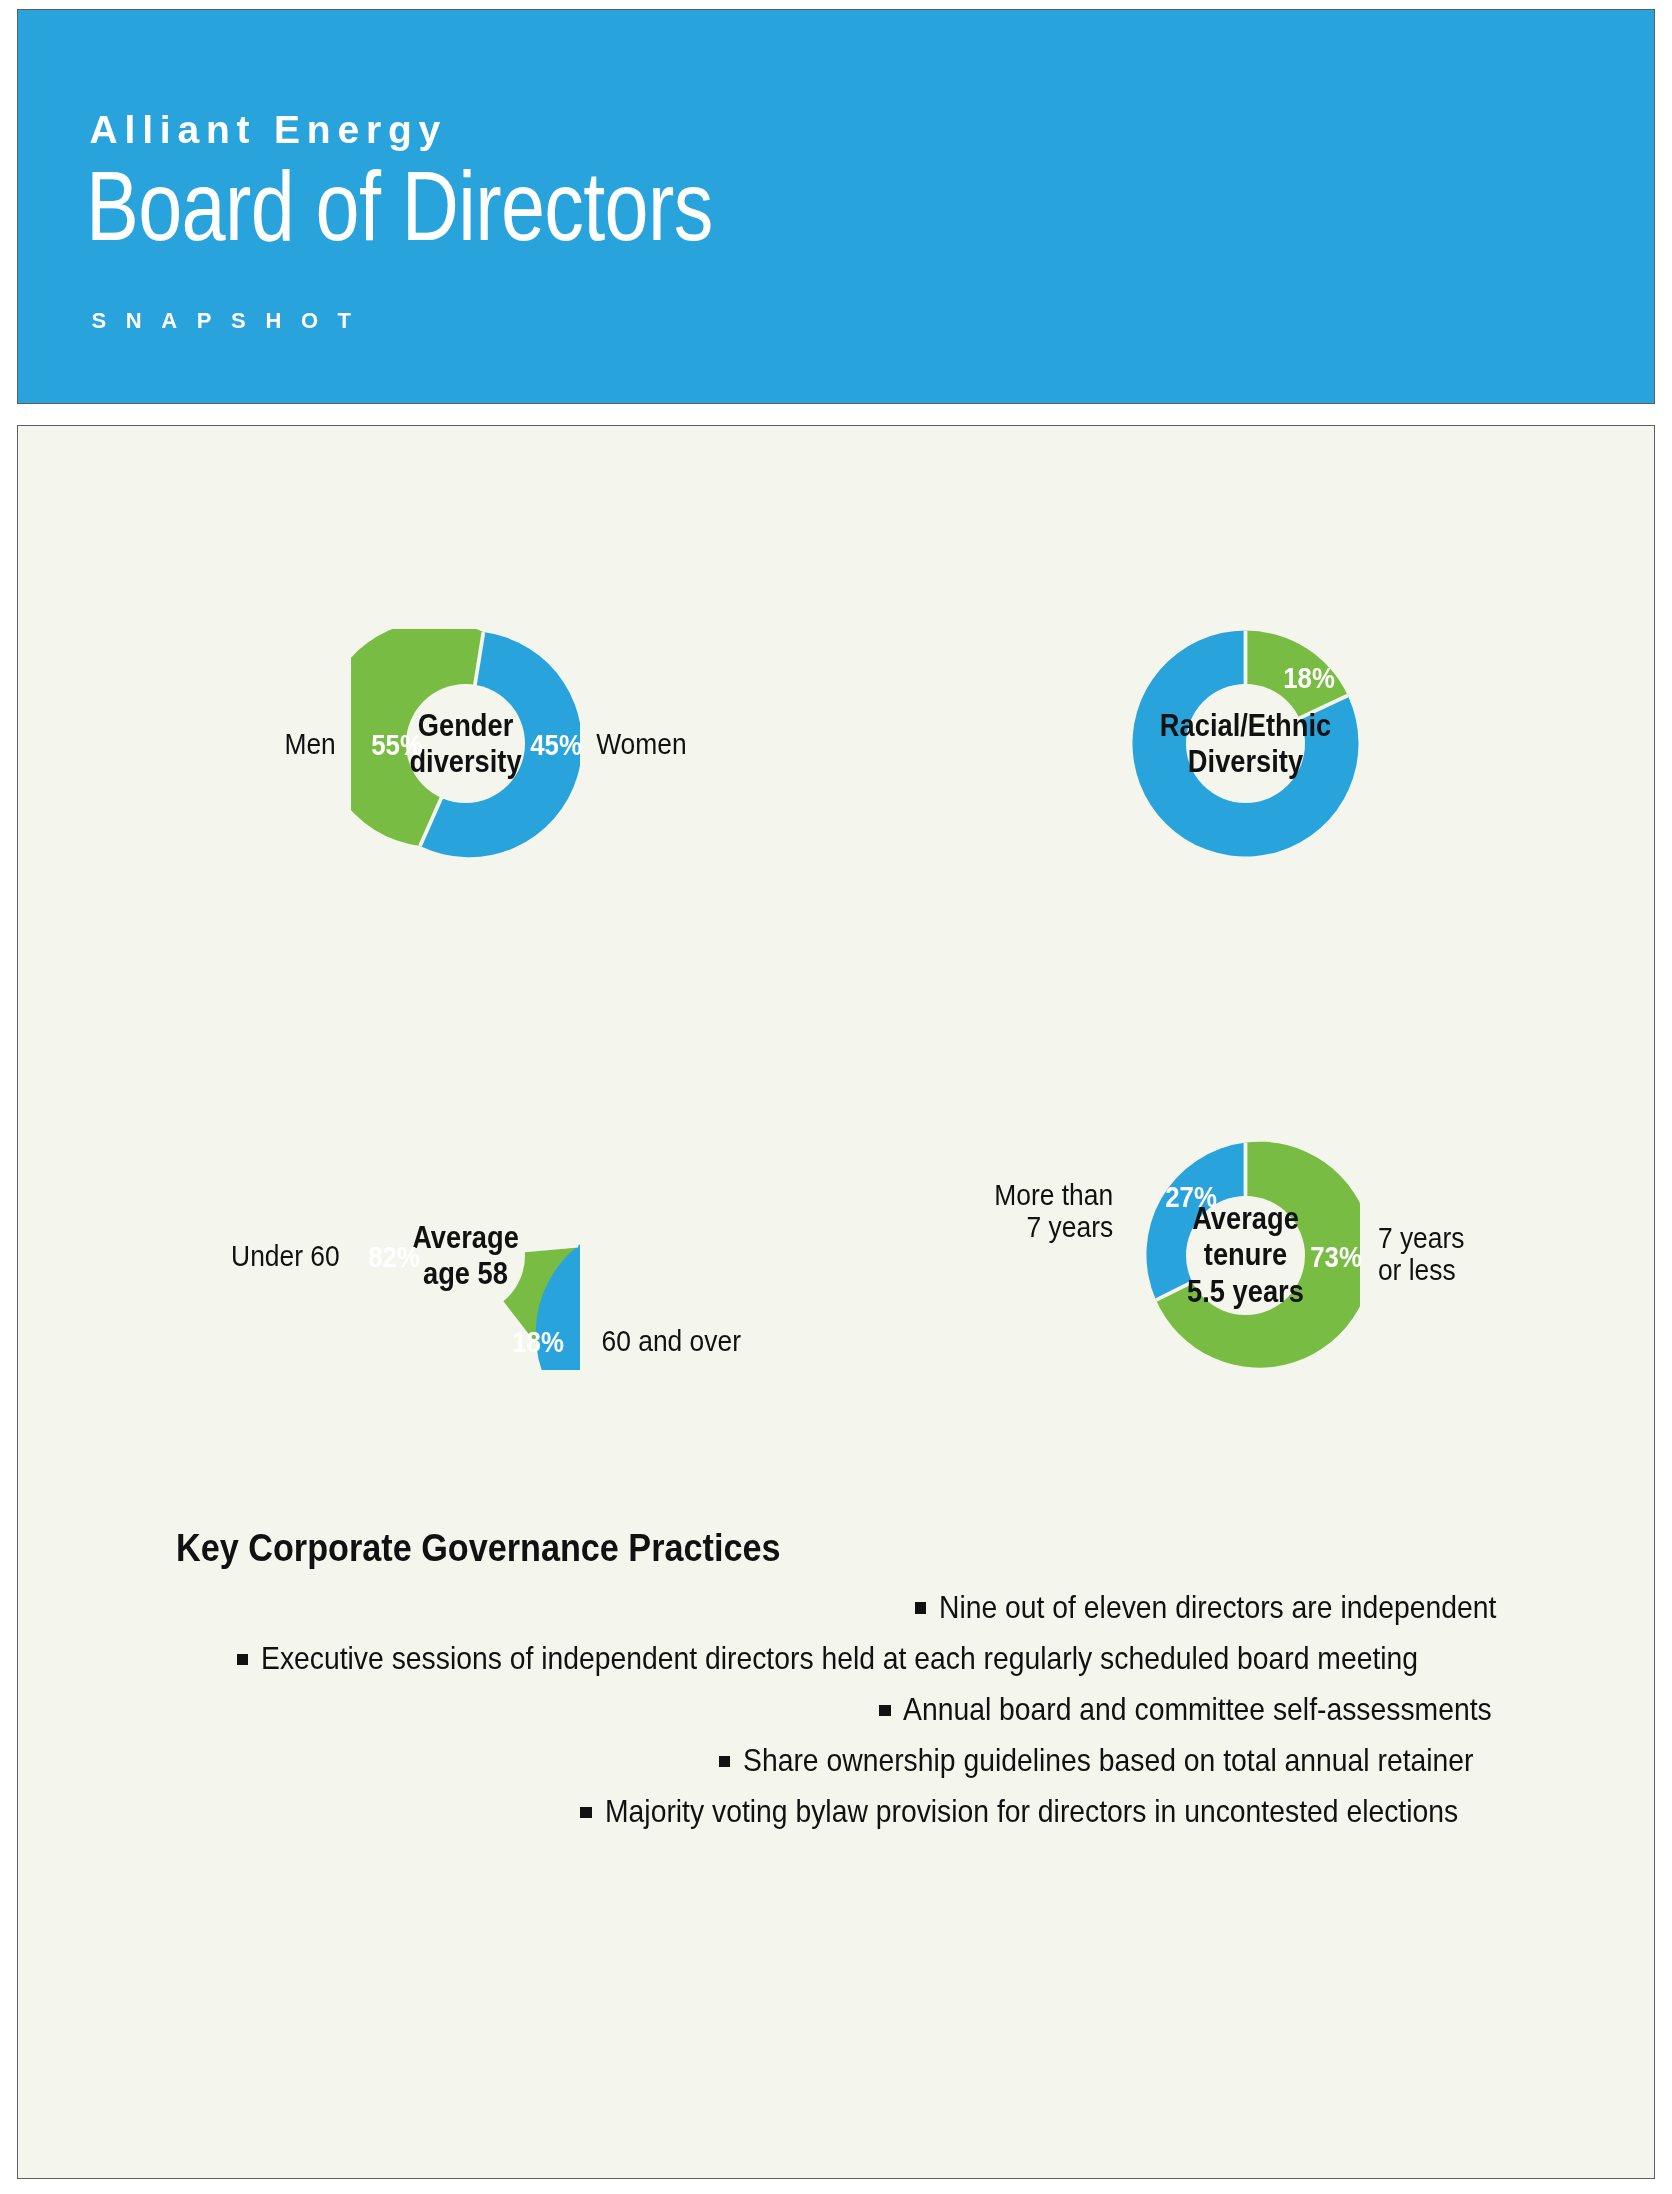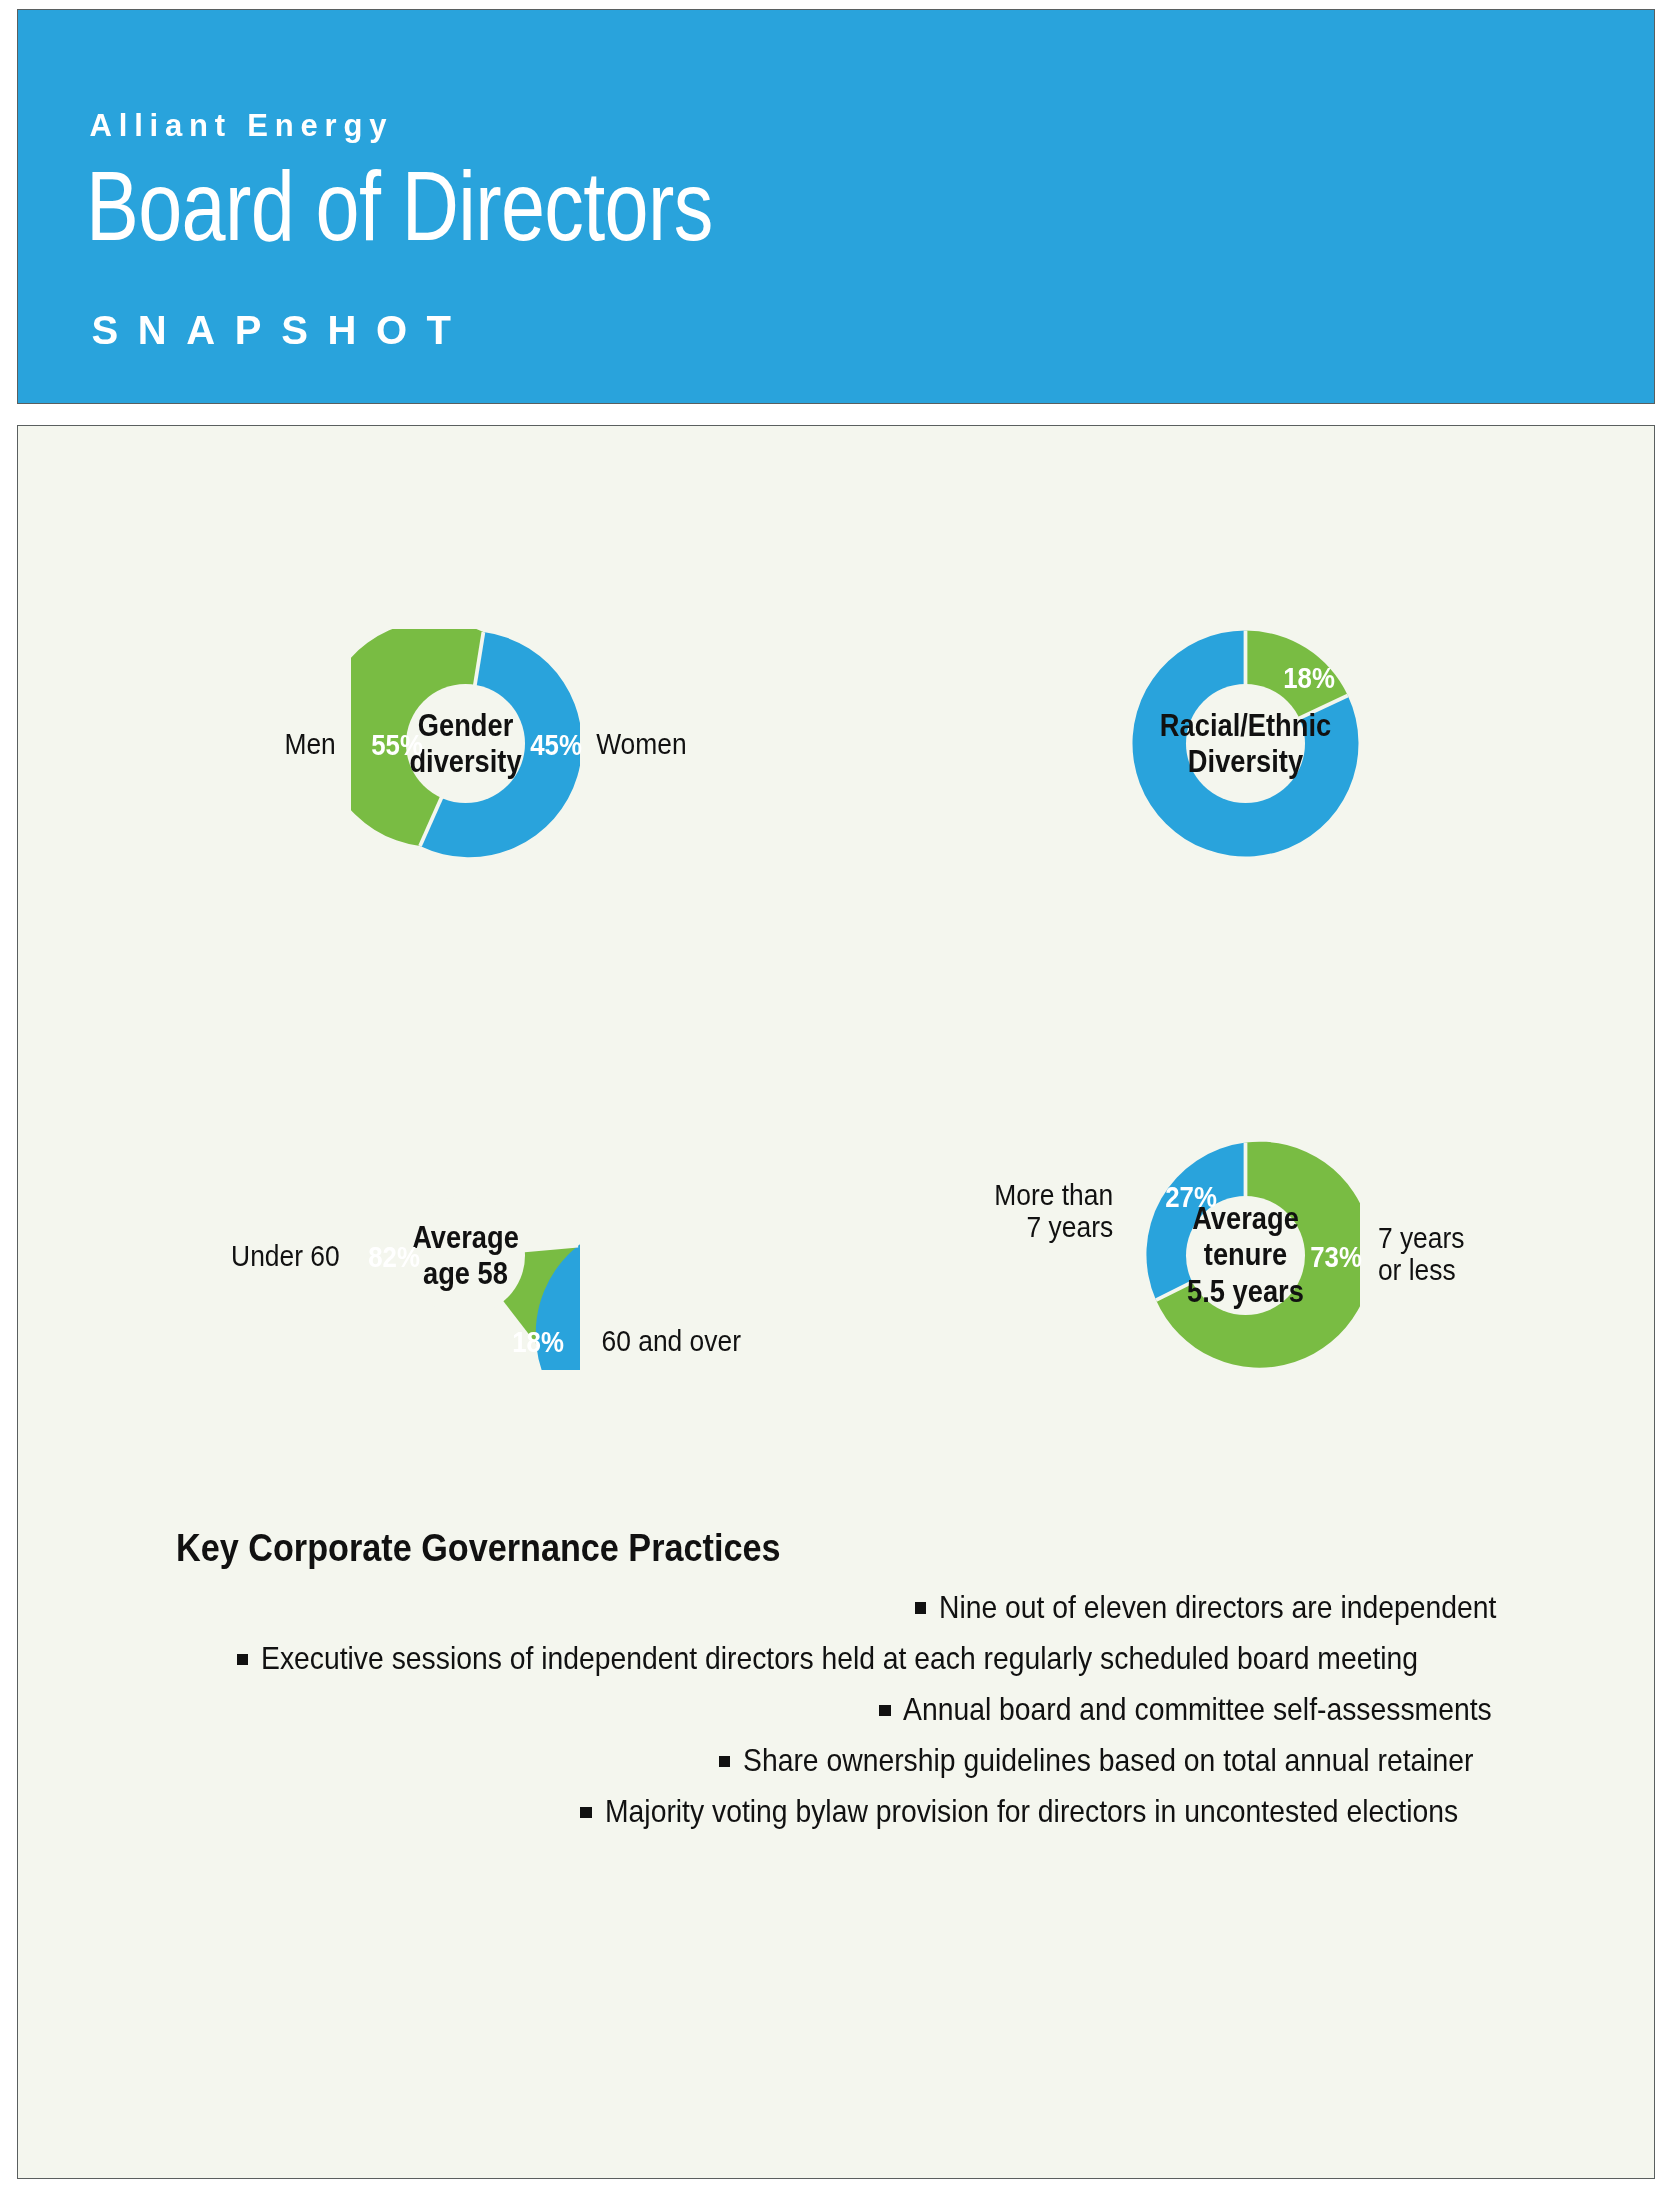--- a/index.html
+++ b/index.html
@@ -24,21 +24,21 @@
     height: 395px;
     background: #29A3DC;
     box-sizing: border-box;
     border: 1.5px solid #5a5f5f;
   }
   #brand-name {
     position: absolute;
     left: 72px;
     top: 98px;
     color: #ffffff;
-    font-size: 31px;
+    font-size: 39px;
     font-weight: bold;
     letter-spacing: 6.8px;
     font-family: "Liberation Sans", sans-serif;
     white-space: nowrap;
     text-align: center;
   }
   #page-title {
     position: absolute;
     left: 68px;
     top: 139px;
@@ -49,21 +49,21 @@
     font-family: "Liberation Sans", sans-serif;
     white-space: nowrap;
     transform: scaleX(0.80);
     transform-origin: left top;
   }
   #page-subtitle {
     position: absolute;
     left: 74px;
     top: 298px;
     color: #ffffff;
-    font-size: 40px;
+    font-size: 22px;
     font-weight: bold;
     letter-spacing: 19.6px;
     font-family: "Liberation Sans", sans-serif;
     white-space: nowrap;
   }
 
   
   #body-panel {
     position: absolute;
     left: 16.6px;

